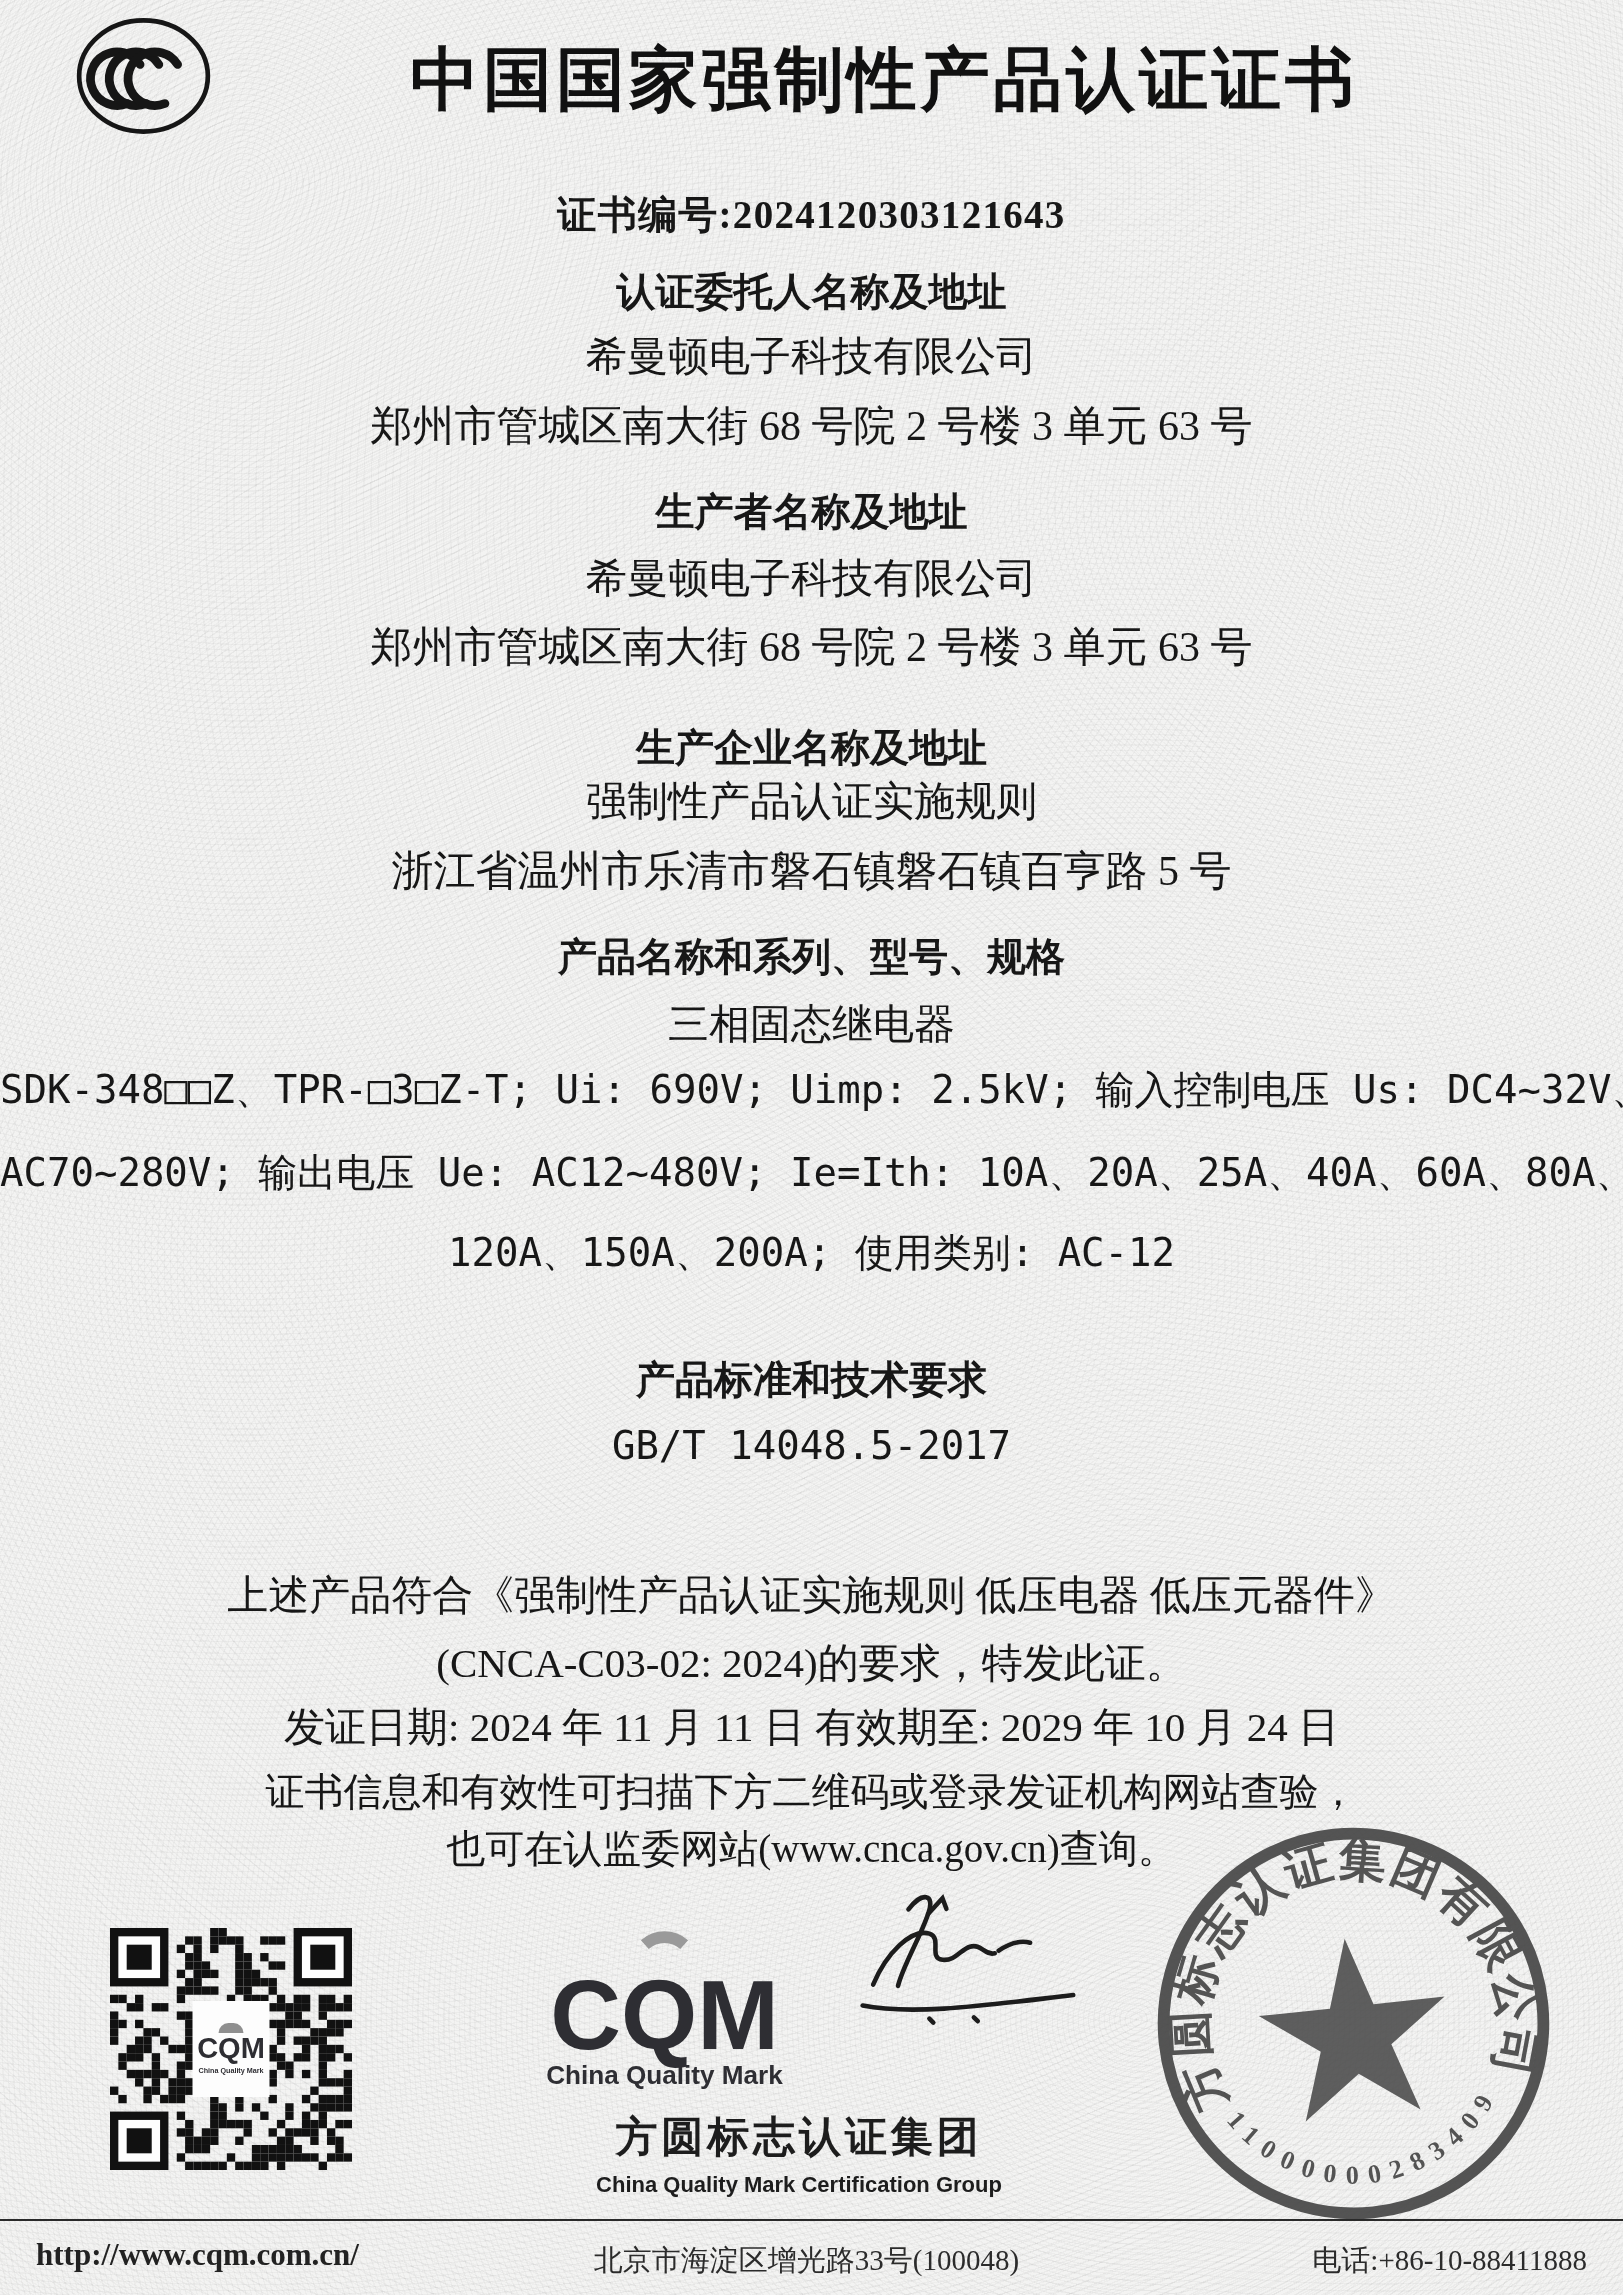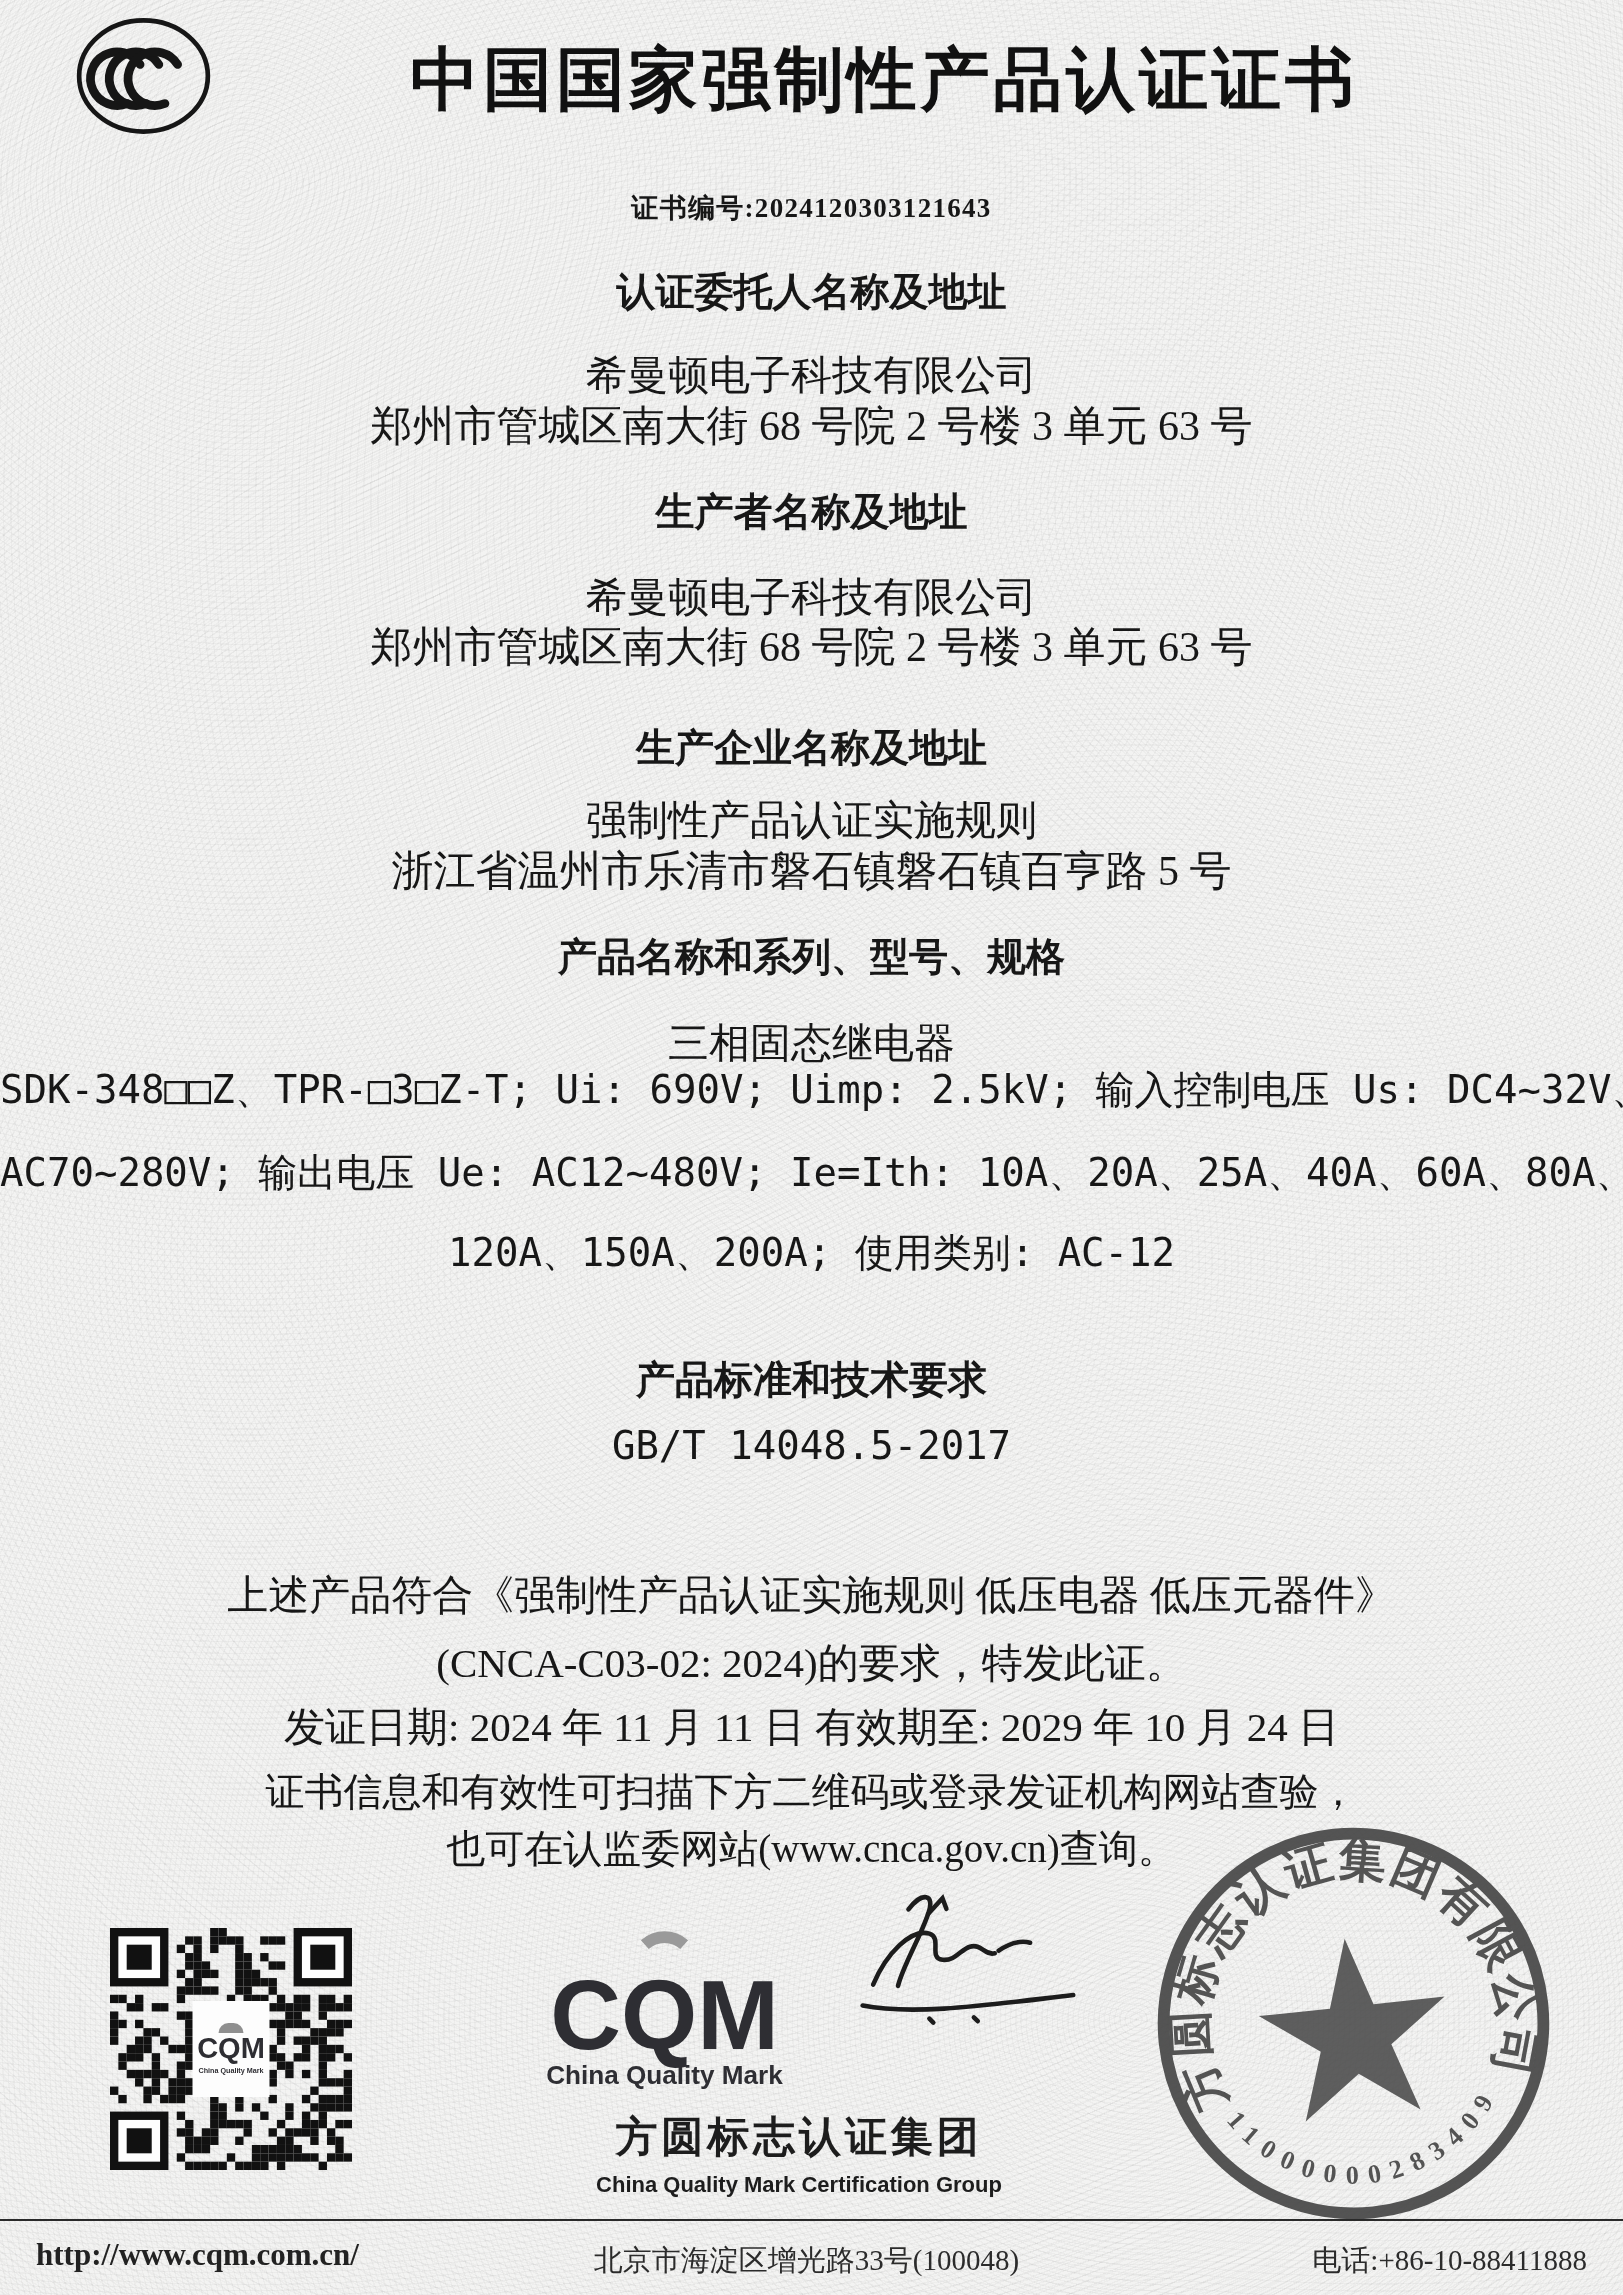--- a/index.html
+++ b/index.html
@@ -9,23 +9,23 @@
     background-image:
       repeating-radial-gradient(circle at 15% 8%,  rgba(0,0,0,.030) 0 1.3px, rgba(255,255,255,0) 1.3px 5.9px),
       repeating-radial-gradient(circle at 85% 22%, rgba(0,0,0,.026) 0 1.3px, rgba(255,255,255,0) 1.3px 7.2px),
       repeating-radial-gradient(circle at 45% 55%, rgba(0,0,0,.024) 0 1.3px, rgba(255,255,255,0) 1.3px 6.5px),
       repeating-radial-gradient(circle at 70% 88%, rgba(0,0,0,.028) 0 1.3px, rgba(255,255,255,0) 1.3px 5.2px);
     font-family:"Liberation Serif","DejaVu Serif",serif;
     color:#171717;
   }
   .line{position:absolute;left:0;right:0;text-align:center;white-space:nowrap;line-height:1.15;}
   .fs-heading{font-size:39px;font-weight:700;}
-  .fs-name{font-size:41px;margin-top:19px;}
+  .fs-name{font-size:41px;}
   .fs-addr{font-size:42px;}
-  .fs-cert{font-size:27px;font-weight:600;letter-spacing:1.3px;}
+  .fs-cert{font-size:39px;font-weight:600;letter-spacing:1.3px;}
   .fs-spec{font-size:39px;font-family:"DejaVu Sans Mono","Liberation Mono",monospace;}
   .fs-stmt{font-size:41px;}
   .fs-note{font-size:39px;}
   .title{
     position:absolute;left:406px;top:34px;width:956px;text-align:center;
     font-size:69px;font-weight:700;letter-spacing:3.9px;white-space:nowrap;color:#111;
   }
   .ccc-logo{position:absolute;left:73px;top:17px;}
   .qr-wrap{position:absolute;left:110px;top:1928px;width:242px;height:242px;background:#fff0;}
   .qr-center{

